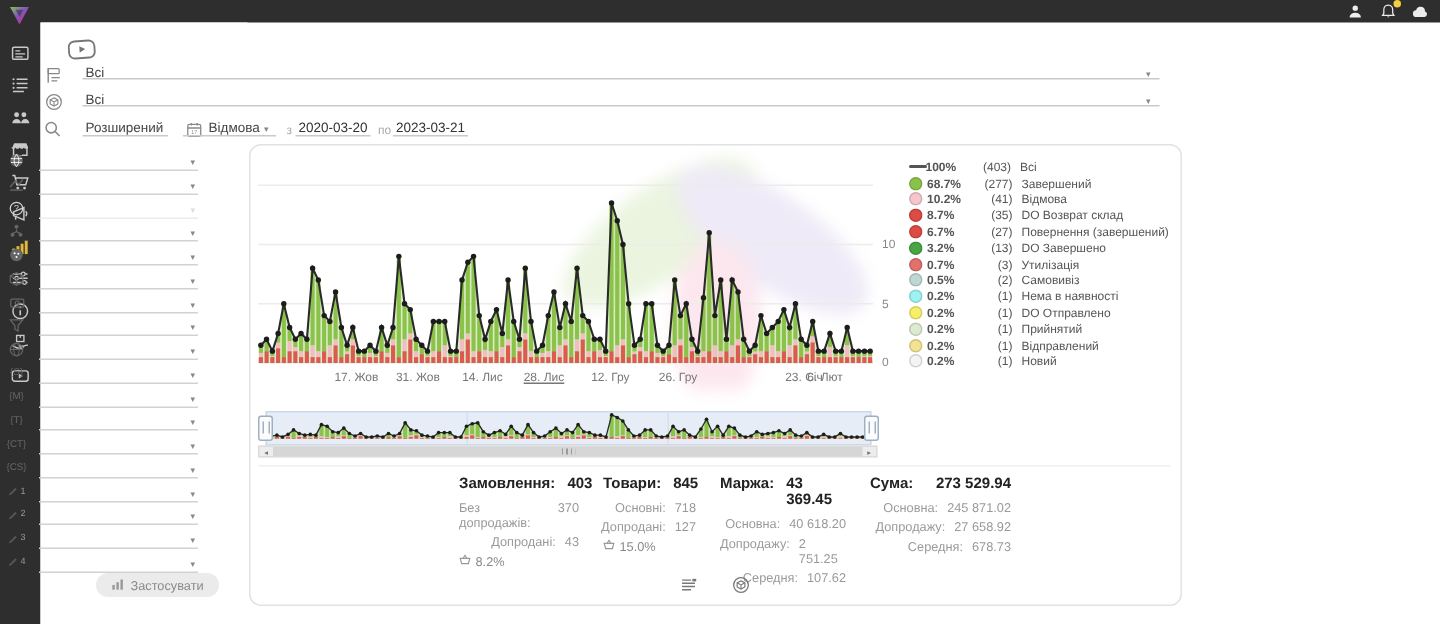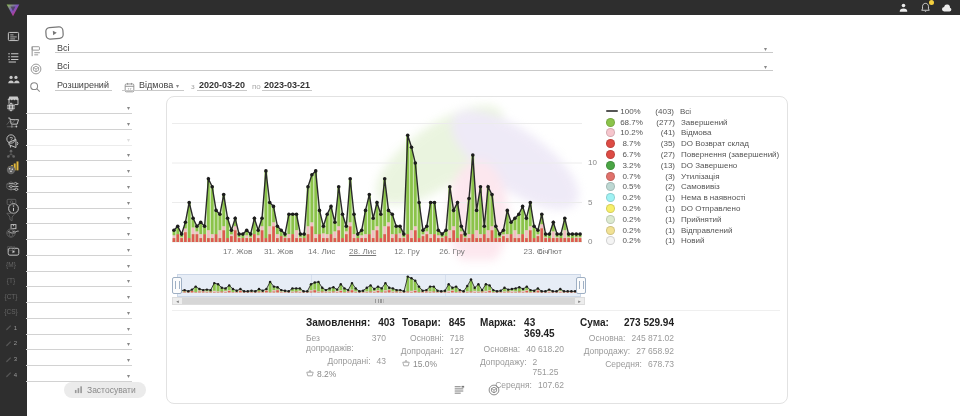--- a/index.html
+++ b/index.html
@@ -14,21 +14,21 @@
   .s-items{position:absolute;left:0;top:27px;width:27px;}
   .s-item{width:27px;height:21.5px;display:flex;align-items:center;justify-content:center;color:#c9c9c9;cursor:pointer;}
   .s-item.active{color:#e3b93d;}
   
   .fp{position:absolute;left:27px;top:15px;width:138px;height:401px;background:#fff;}
   .vid-top{position:absolute;left:18px;top:11px;color:#777;}
   .row-icon{position:absolute;color:#888;}
   .txt9{font-size:9px;color:#444;}
   .underline{position:absolute;border-bottom:1px solid #c9c9c9;}
   .caret{position:absolute;font-size:6px;color:#888;}
-  .datetxt{font-size:9px;color:#333;font-weight:bold;}
+  .datetxt{font-size:9px;color:#333;font-weight:normal;}
   .lbl8{font-size:8px;color:#aaa;}
   .f-rows{position:absolute;left:0;top:85px;width:138px;}
   .f-row{position:absolute;left:0;width:138px;height:15px;}
   .f-row .ficon{position:absolute;left:5px;top:1px;width:12px;height:12px;display:flex;align-items:center;justify-content:center;color:#666;font-size:6.5px;}
   .f-row .ffield{position:absolute;left:26px;right:6px;top:0;height:13px;border-bottom:1px solid #d2d2d2;cursor:pointer;}
   .f-row .ffield .caret{right:2px;top:4px;position:absolute;}
   .f-row.disabled .ffield{border-bottom-color:#ececec;}
   .f-row.disabled .ficon{color:#d5d5d5;}
   .f-row.disabled .caret{color:#ddd;}
   .pencil-num{font-size:6px;color:#999;margin-left:1px;}
@@ -37,21 +37,21 @@
   .card{position:absolute;left:166px;top:96px;width:620px;height:306px;border:1px solid #e2e2e2;border-radius:8px;background:#fff;}
   .watermark{position:absolute;left:320px;top:100px;width:300px;height:160px;opacity:.35;filter:blur(5px);pointer-events:none;}
   .chart-svg{position:absolute;left:172px;top:100px;}
   .ylab{position:absolute;font-size:8px;color:#888;}
   .xlab{position:absolute;top:247px;font-size:8px;color:#777;transform:translateX(-50%);white-space:nowrap;}
   
   .legend{position:absolute;left:606px;top:106px;font-size:8px;color:#555;}
   .lg-row{display:flex;align-items:center;height:10.8px;gap:3px;cursor:pointer;}
   .lg-marker{width:7px;height:7px;border-radius:50%;border:1px solid rgba(0,0,0,.14);flex:0 0 auto;}
   .lg-line{width:12px;height:2px;border-radius:1px;background:#555;flex:0 0 auto;margin-right:-4px;}
-  .lg-pct{width:27px;text-align:center;}
+  .lg-pct{width:27px;text-align:left;font-weight:bold;}
   .lg-count{width:27px;text-align:right;}
   .lg-label{margin-left:3px;white-space:nowrap;}
   
   .nav-bg{position:absolute;left:177px;top:274px;width:402px;height:21px;background:#e7edf6;border:1px solid #ccd7e7;}
   .nav-grid{position:absolute;top:0;bottom:0;width:1px;background:#d6dfee;}
   .nav-svg{position:absolute;left:179px;top:275px;}
   .handle{position:absolute;top:277px;width:8px;height:15px;background:#fcfcfc;border:1px solid #9fb0c4;border-radius:2px;cursor:ew-resize;}
   .handle span{display:block;width:3px;height:8px;margin:2.5px auto;border-left:1px solid #9fb0c4;border-right:1px solid #9fb0c4;}
   .scroll{position:absolute;left:172px;top:297px;width:413px;height:8px;background:#ededed;border:1px solid #dcdcdc;box-sizing:border-box;}
   .scroll .arr{position:absolute;top:0;width:9px;height:6px;font-size:5px;color:#777;display:flex;align-items:center;justify-content:center;cursor:pointer;}

